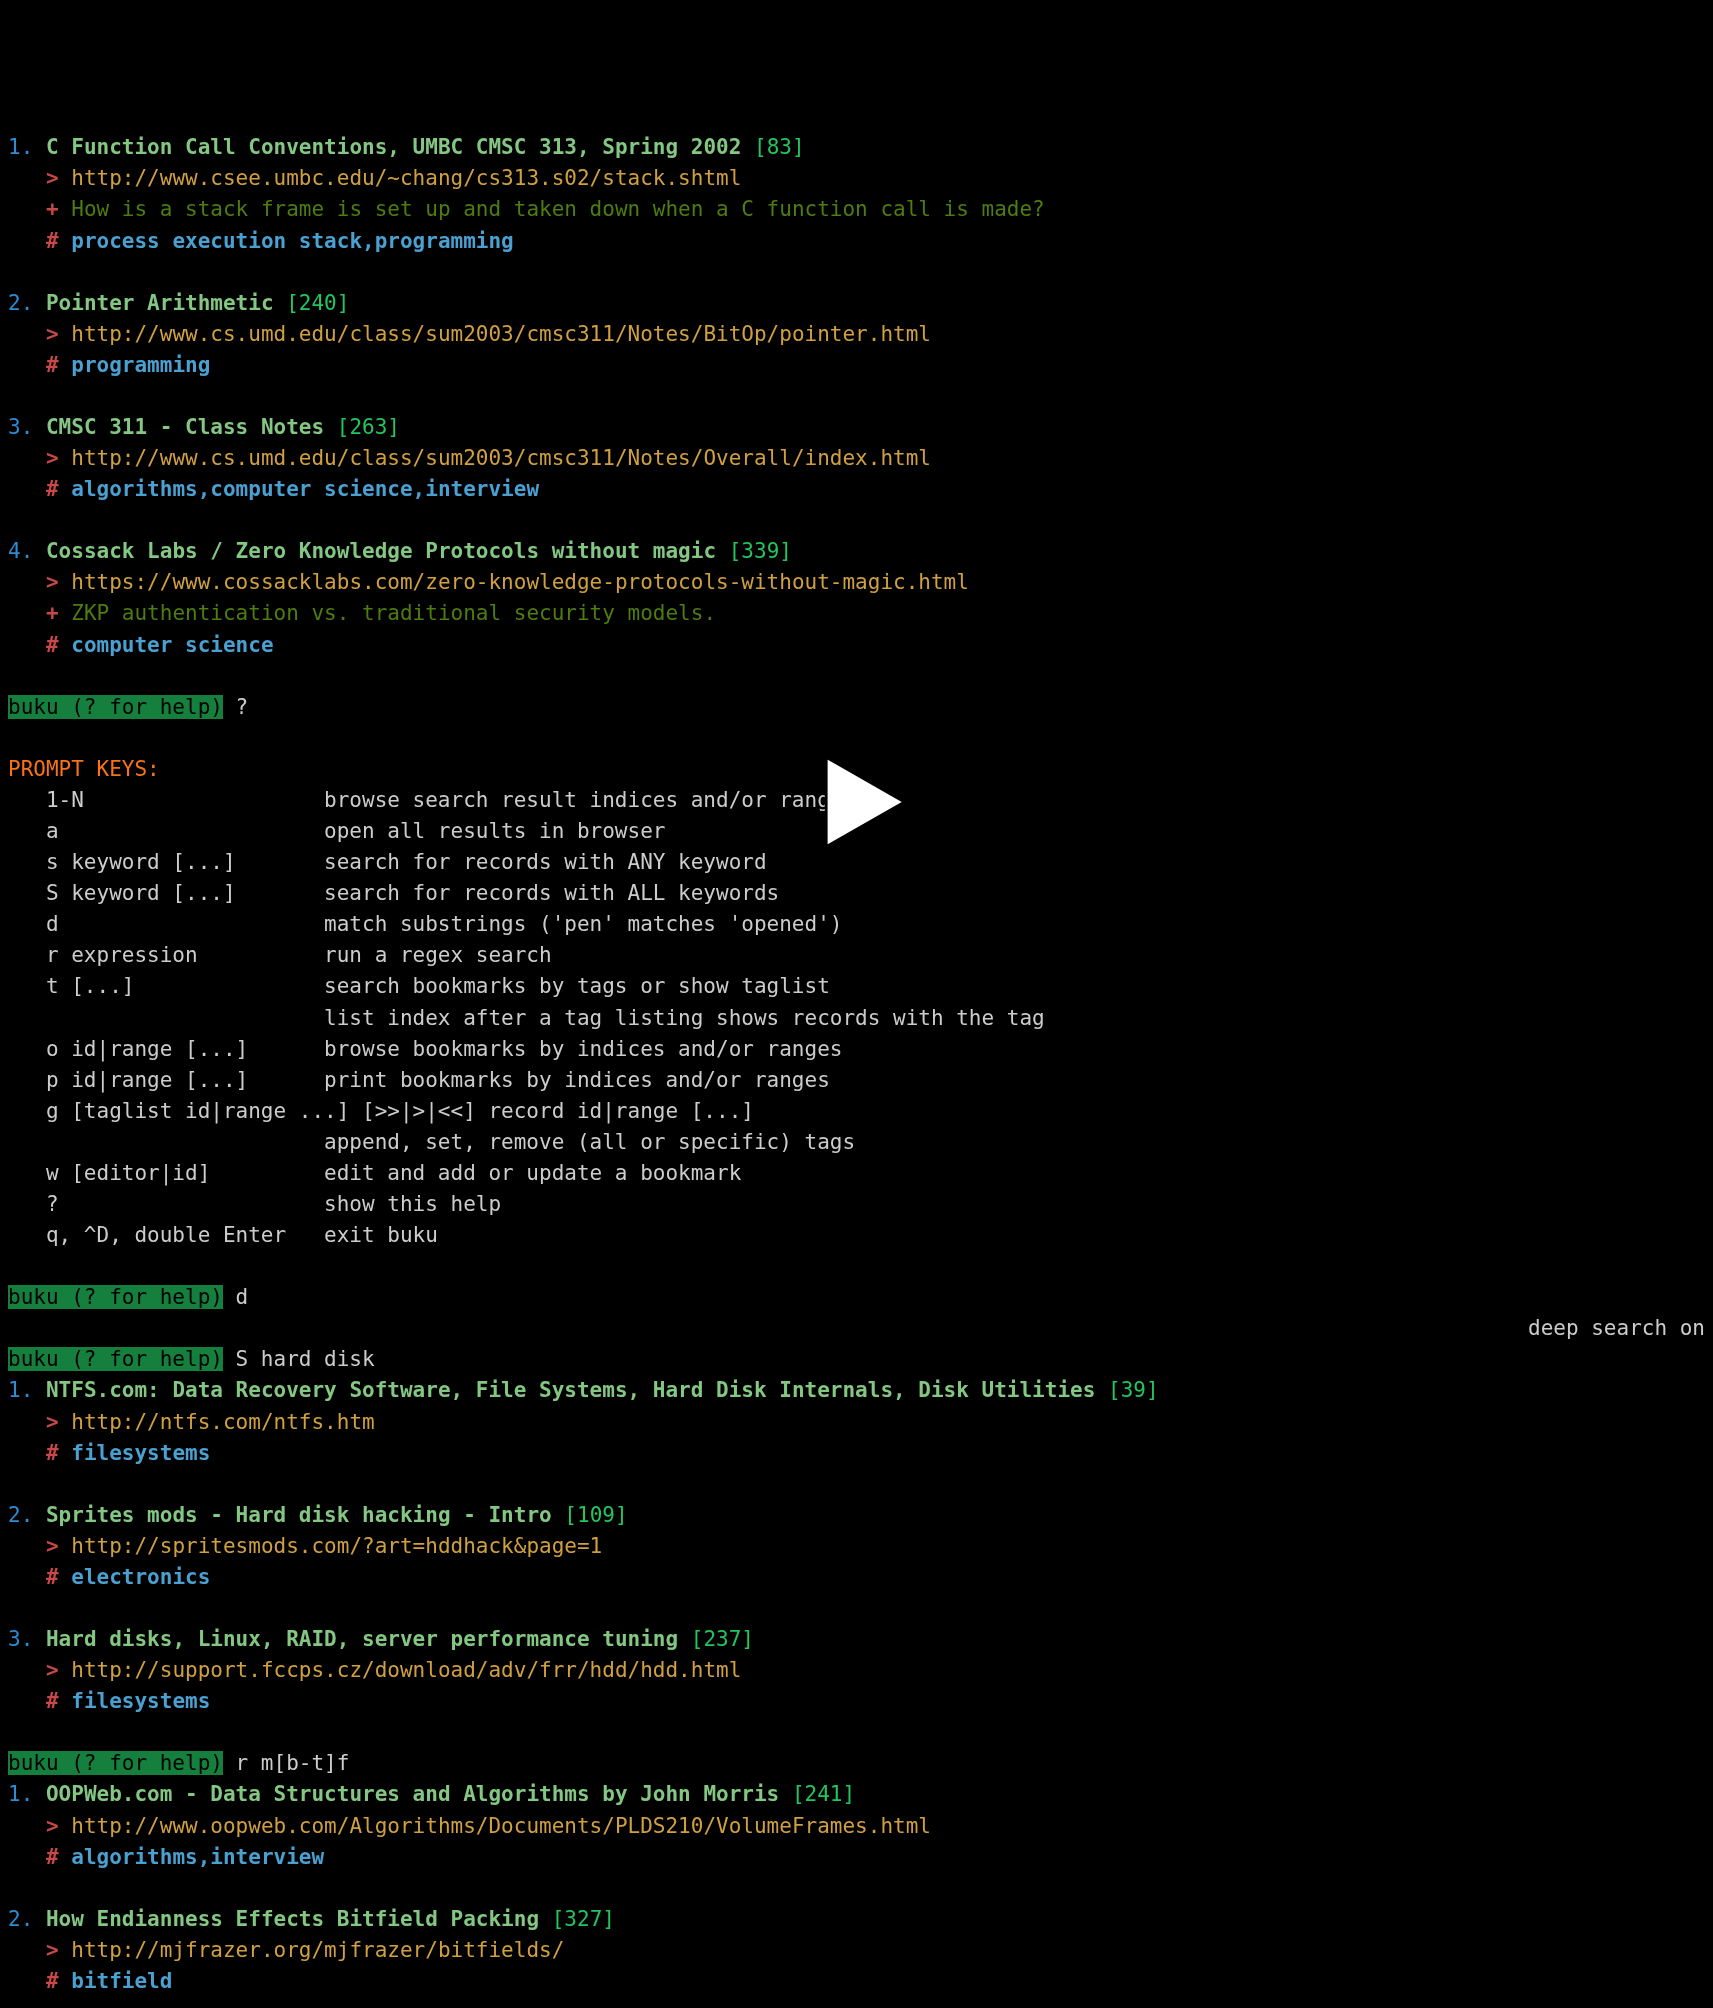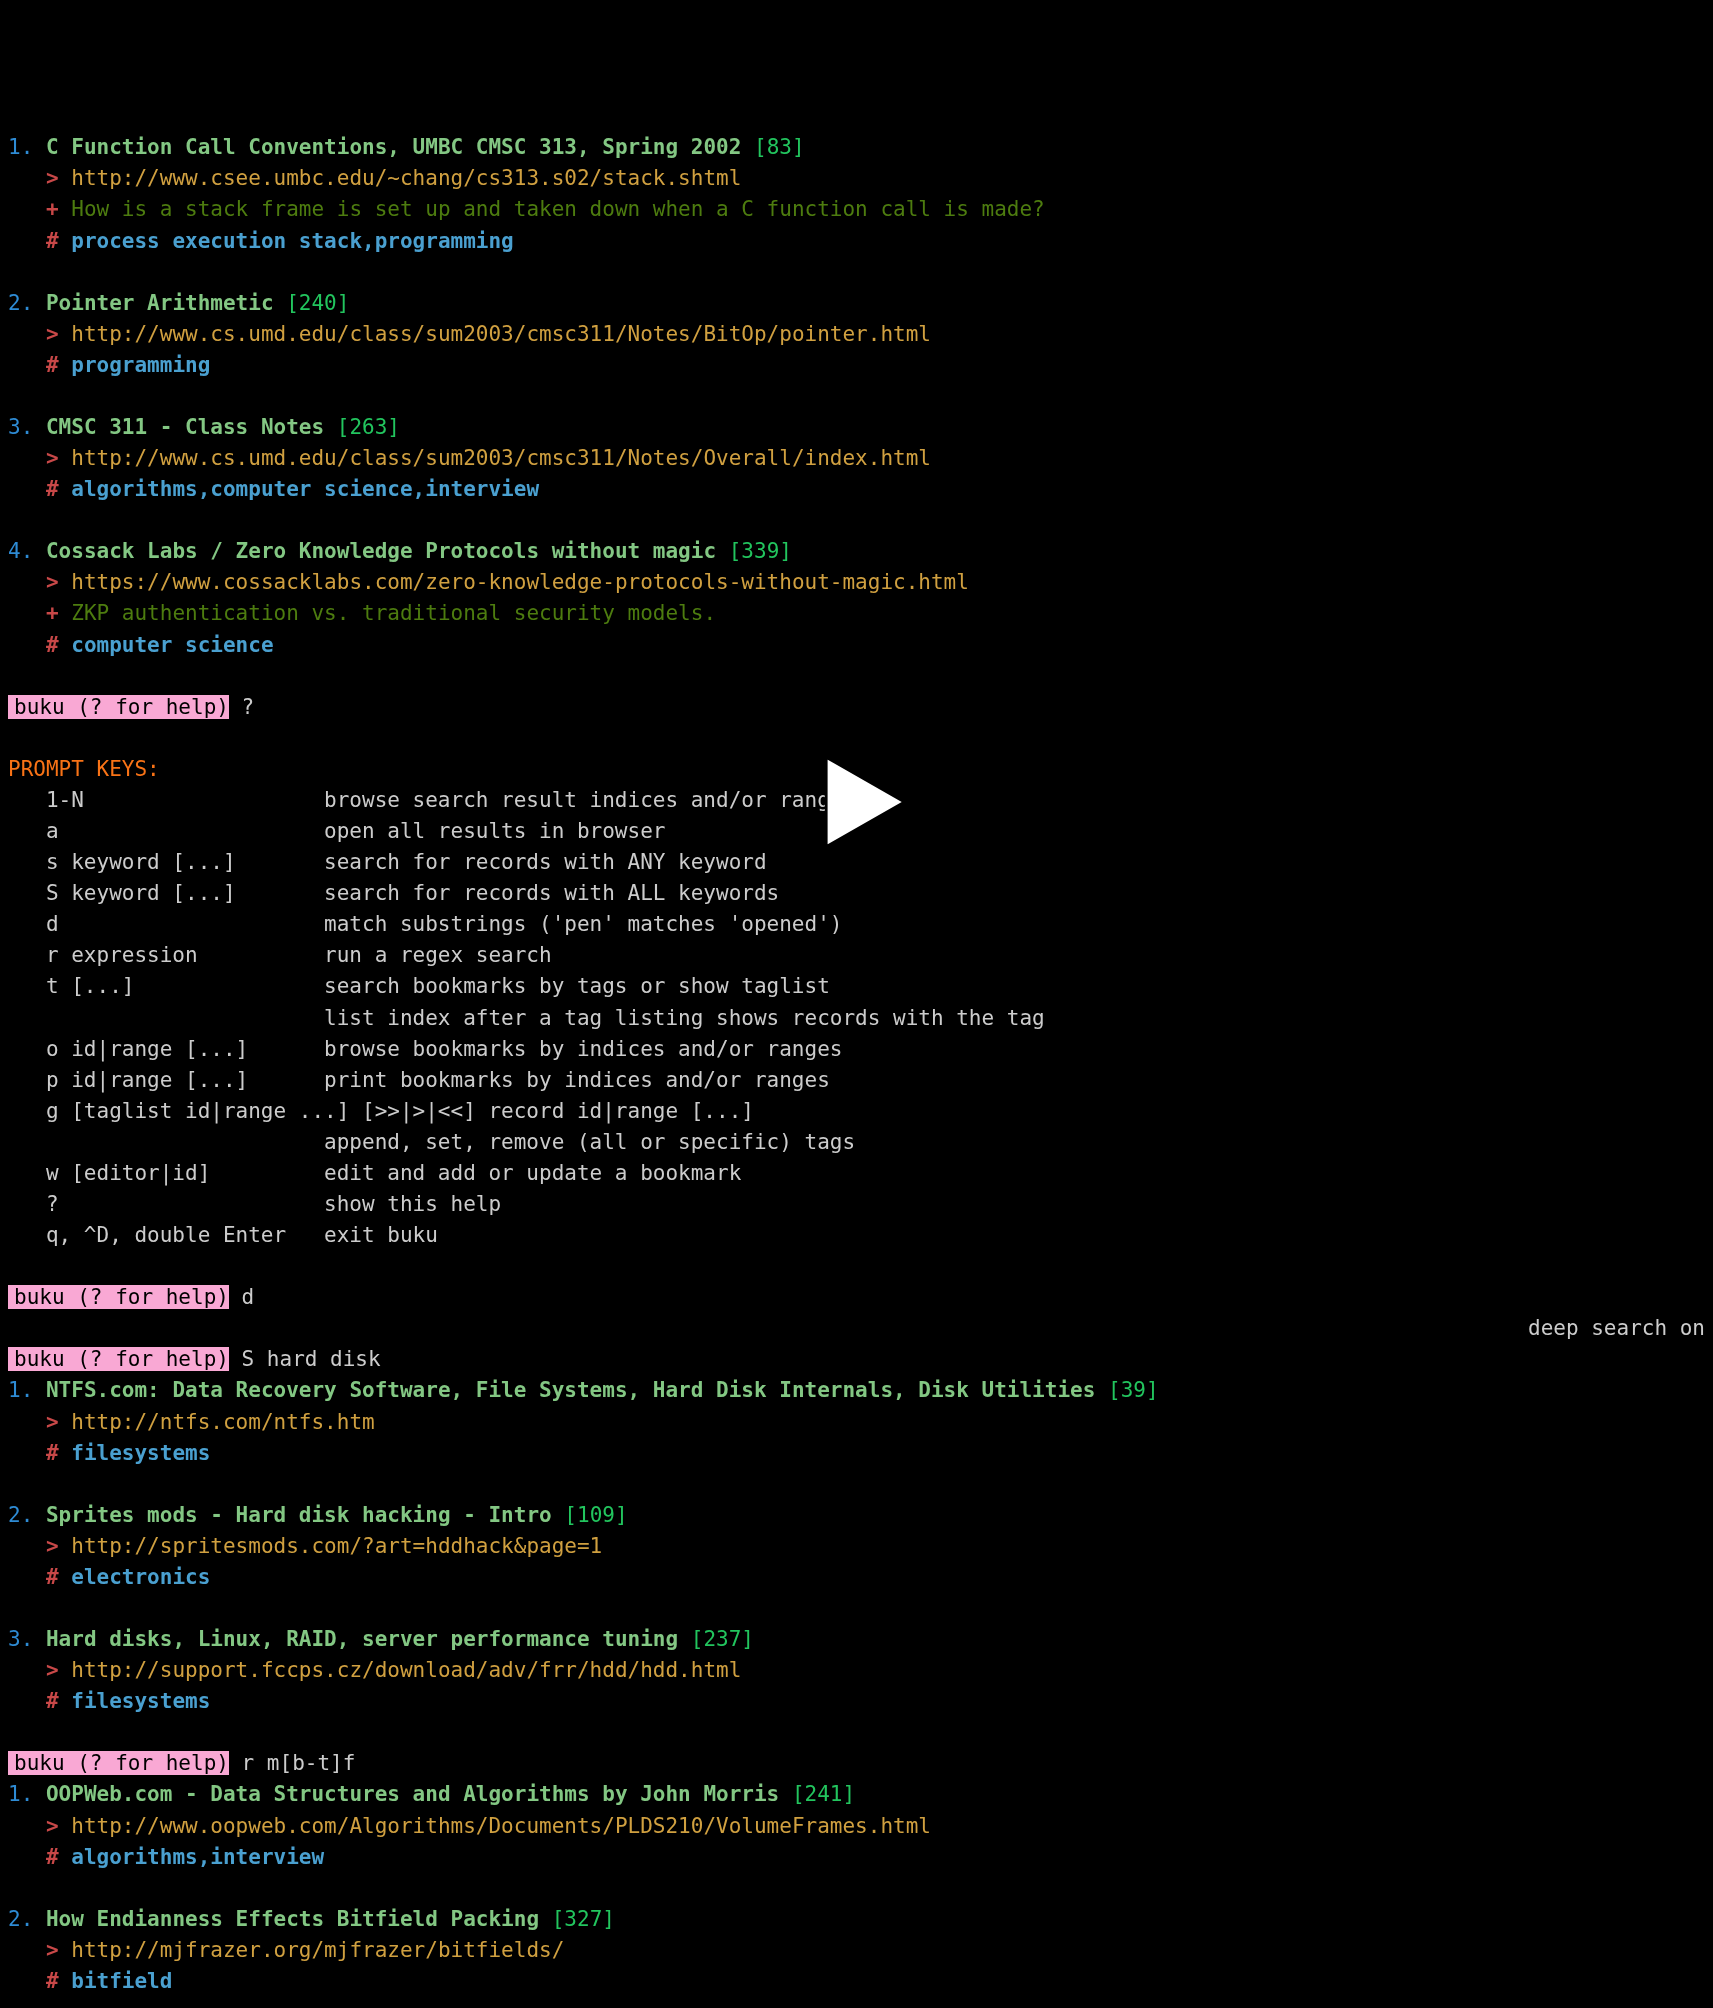--- a/index.html
+++ b/index.html
@@ -15,21 +15,21 @@
     }
     .num { color: #2e8bd4; }
     .title-bold { color: #83c783; font-weight: bold; }
     .count { color: #22c55e; }
     .url-marker { color: #c84848; font-weight: bold; }
     .url { color: #d0a040; font-weight: normal; }
     .desc-marker { color: #c84848; font-weight: bold; }
     .desc { color: #4d7c0f; }
     .tag-marker { color: #c84848; font-weight: bold; }
     .tags { color: #4aa0d0; font-weight: bold; }
-    .prompt { background: #f9a8d4; color: #000; padding-left: 6px; }
+    .prompt { background: #15803d; color: #000; }
     .input { color: #ccc; }
     .help-header { color: #f97316; }
     .help-key { color: #ccc; }
     .status { color: #ccc; text-align: right; }
     .play-overlay {
       position: absolute;
       left: 50%;
       top: 740px;
       transform: translate(-50%, -50%);
       width: 140px;

